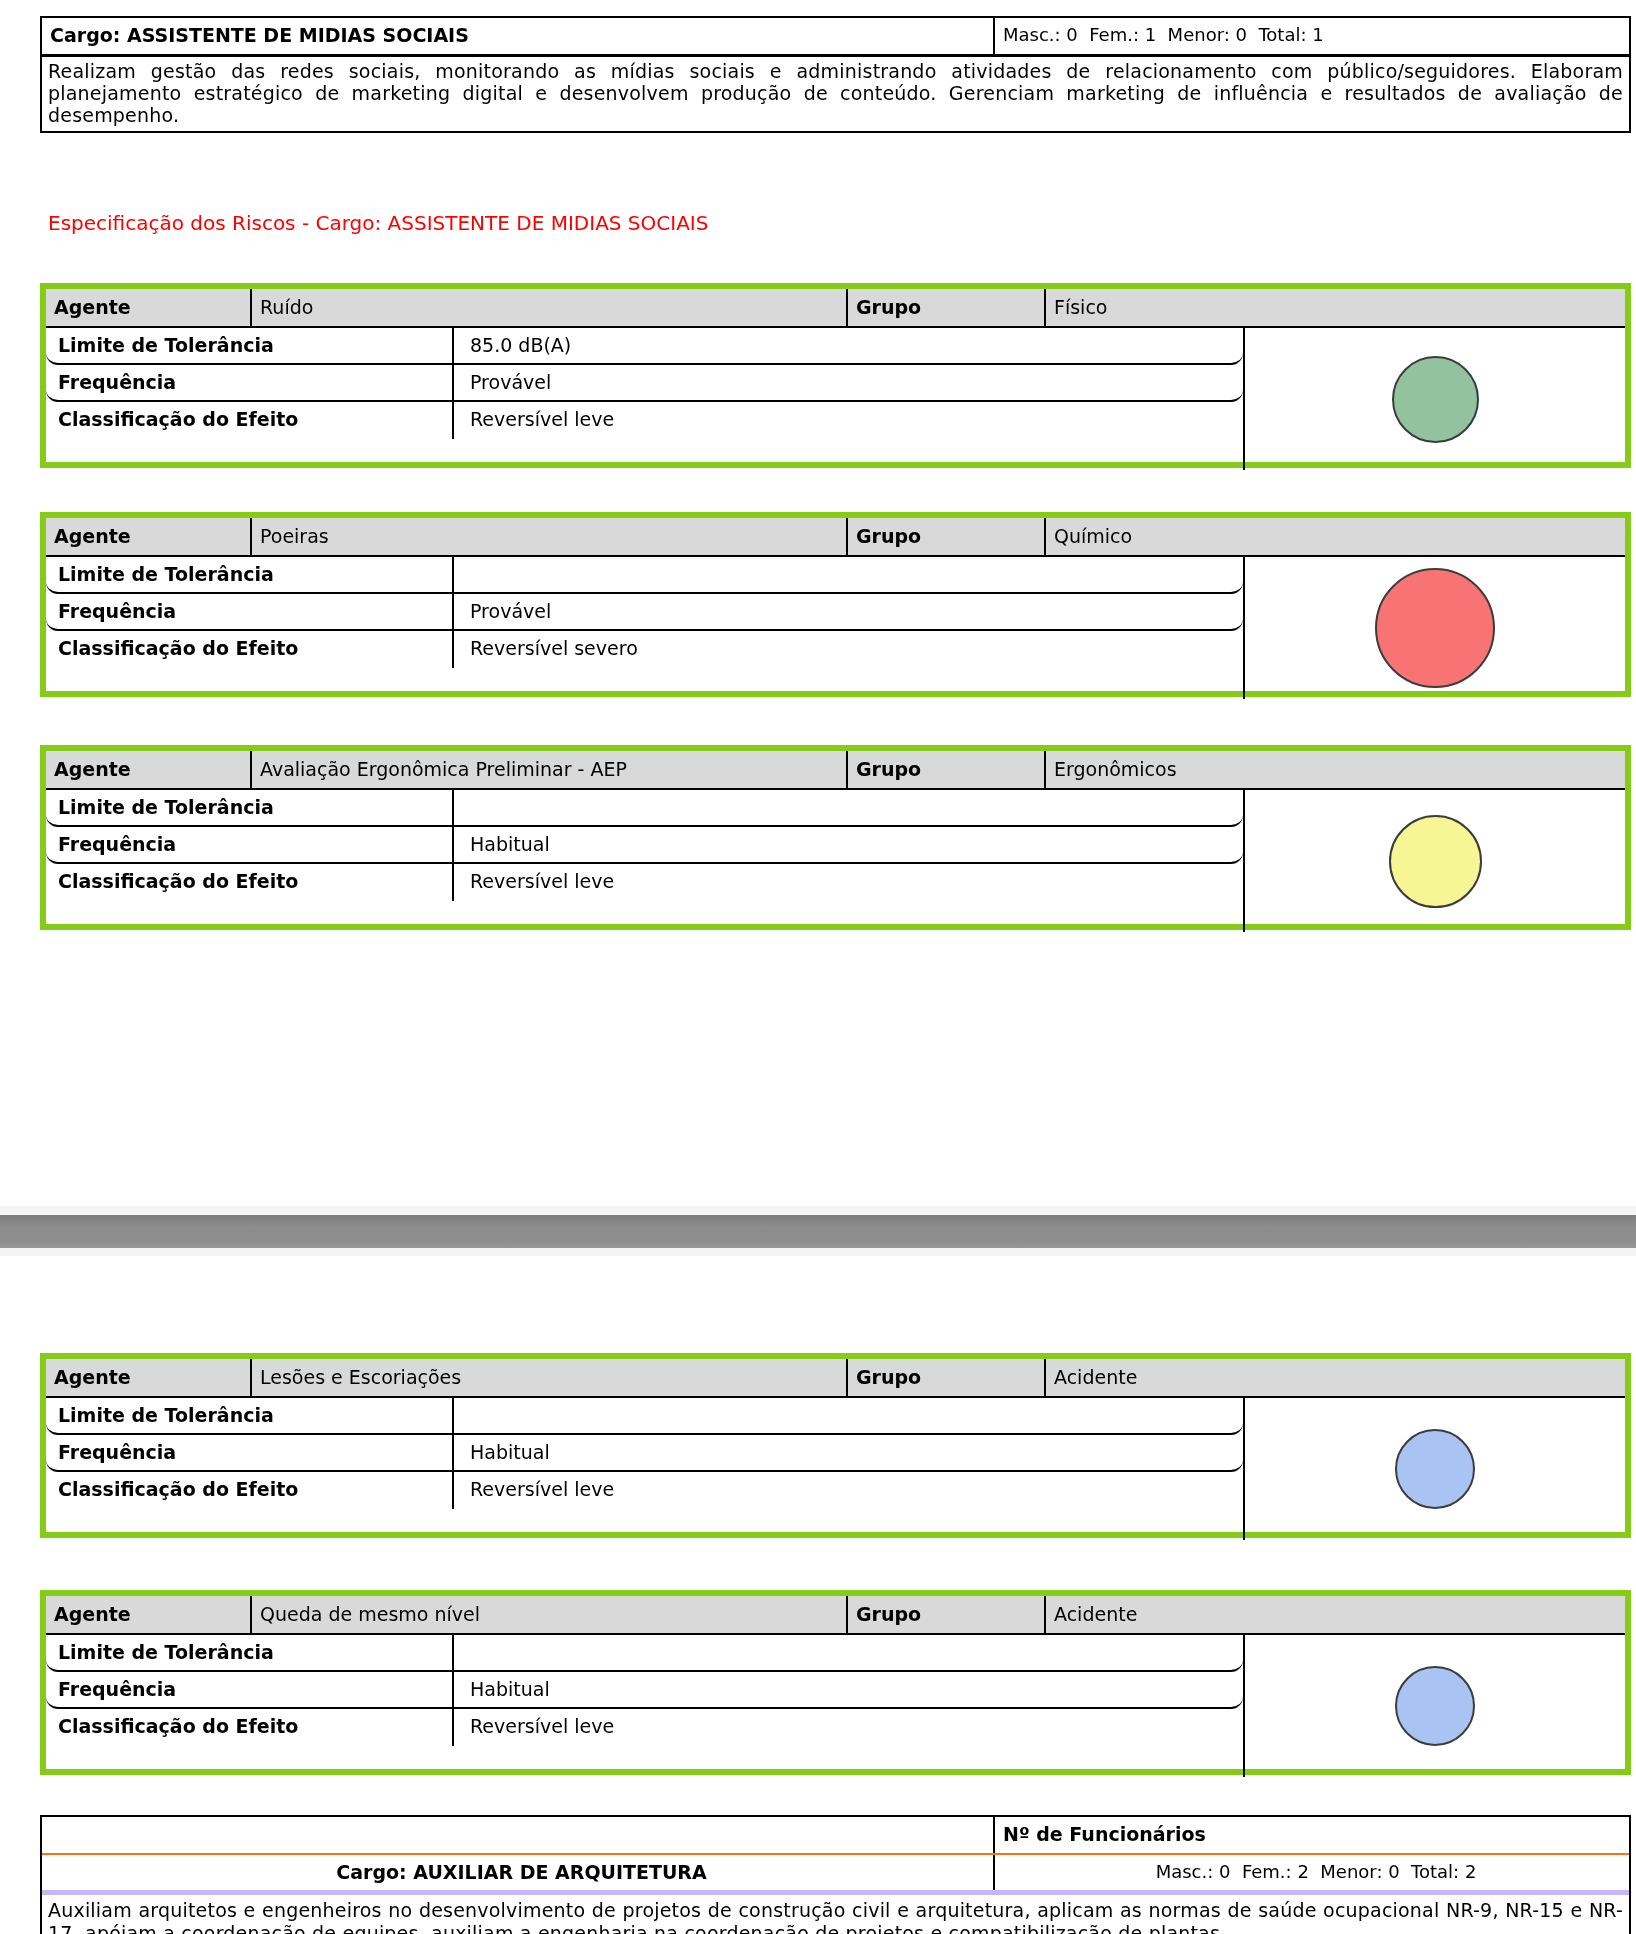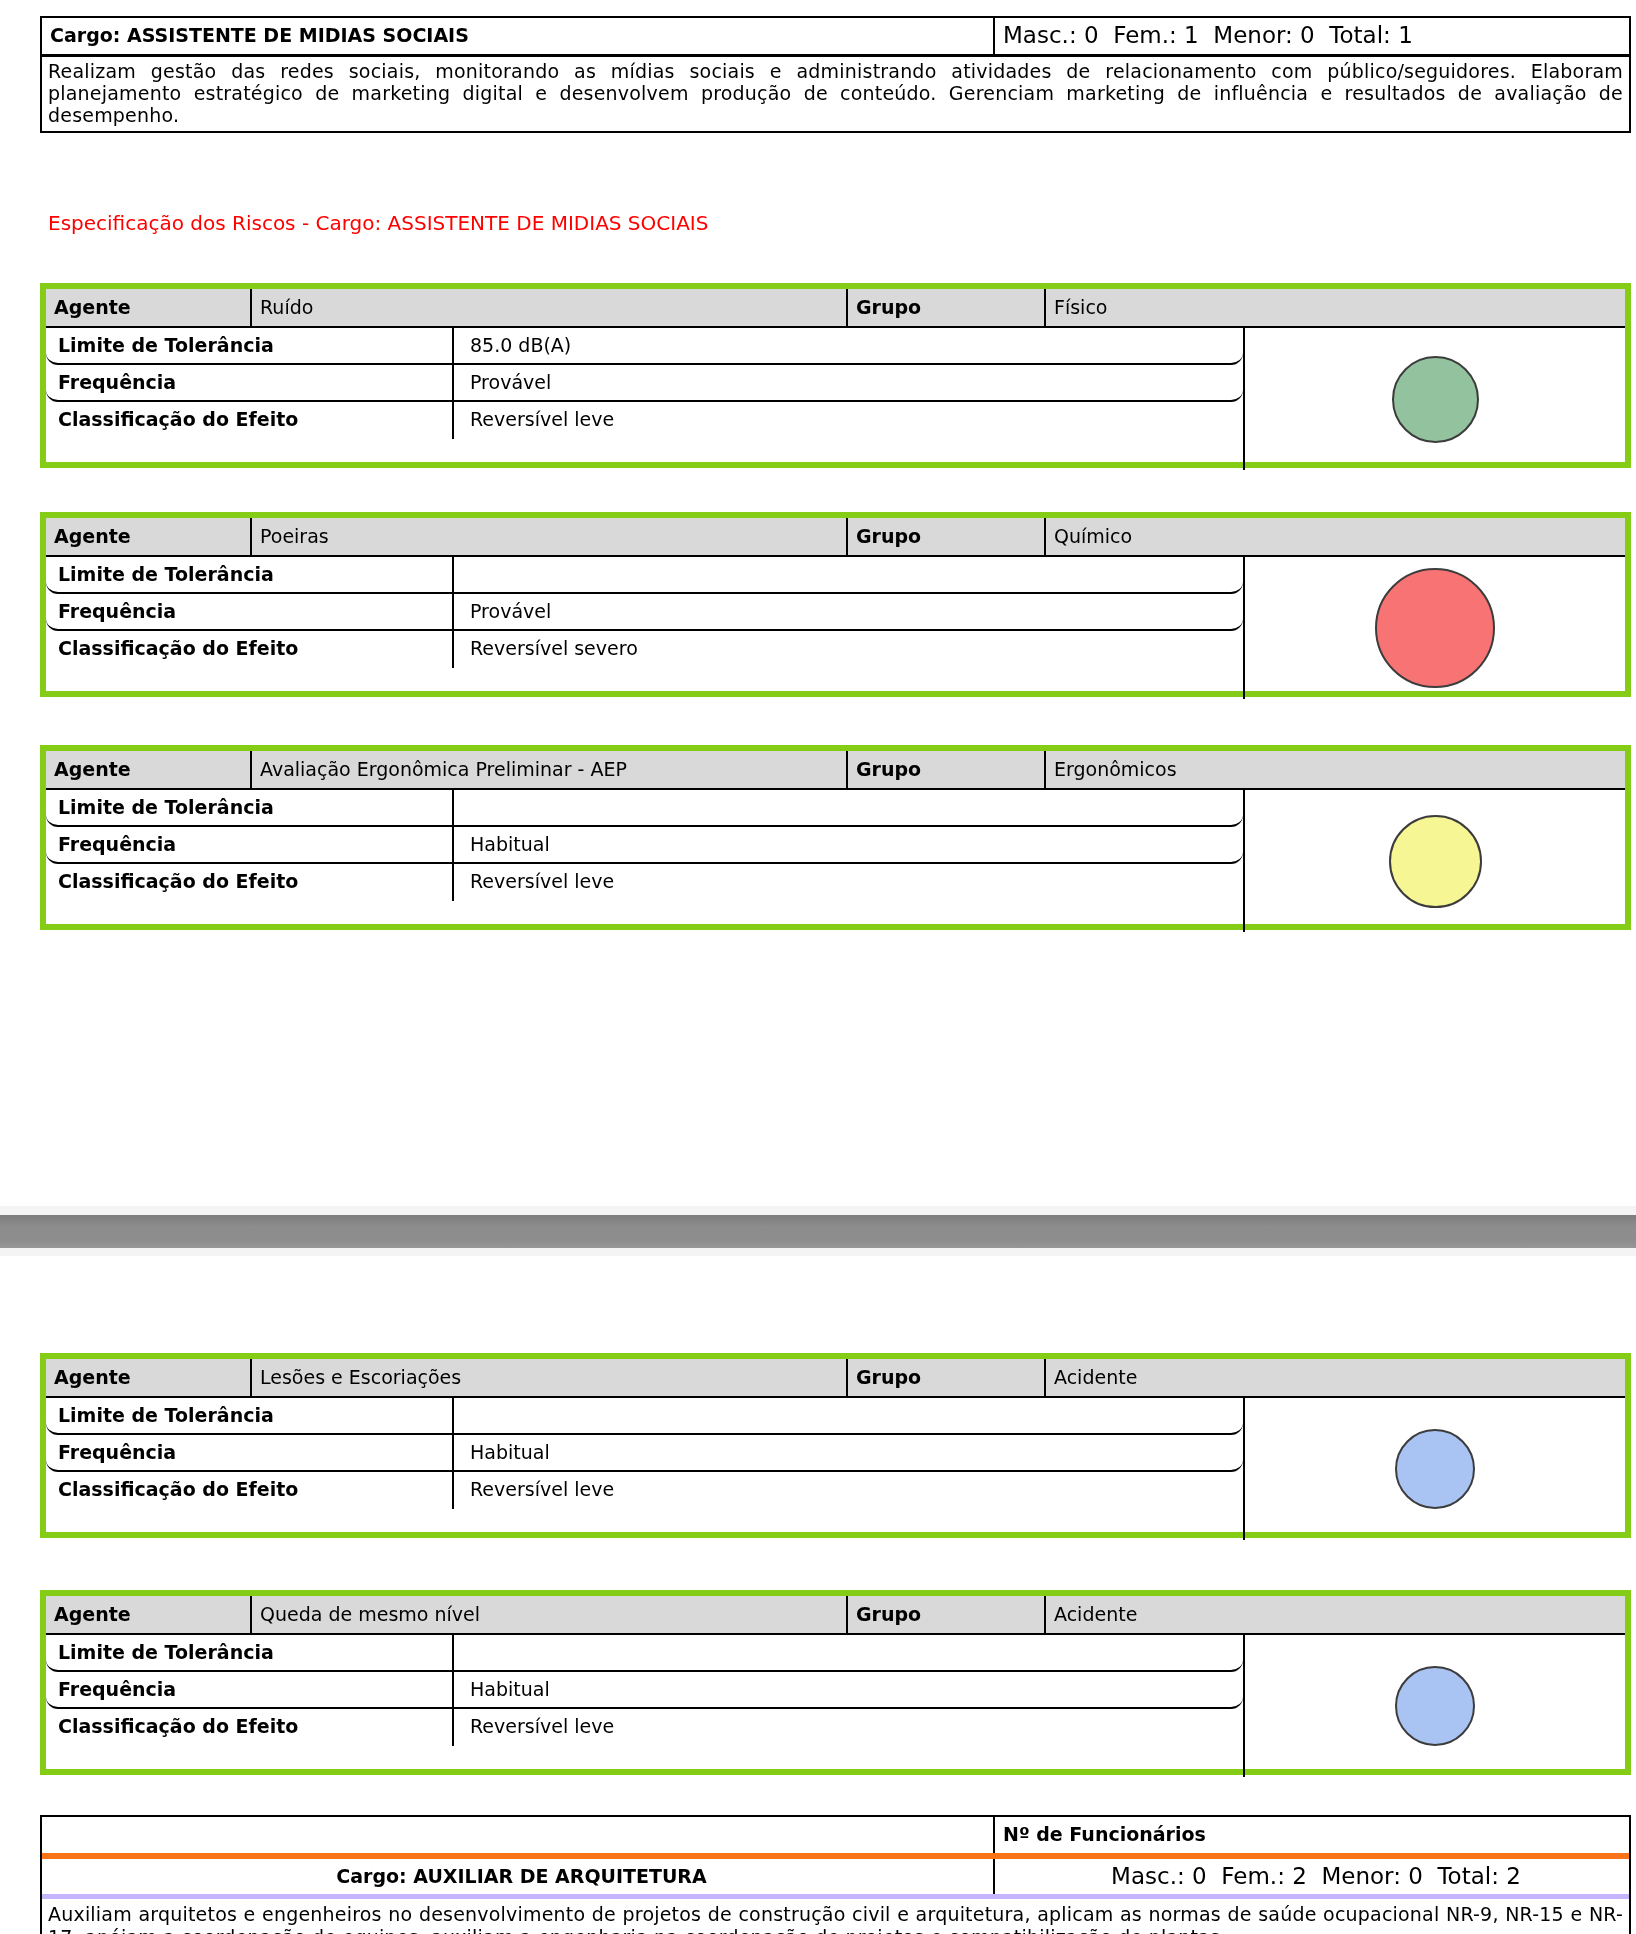--- a/index.html
+++ b/index.html
@@ -7,21 +7,21 @@
        font-family:"DejaVu Sans","Liberation Sans",sans-serif;color:#000;}
   .doc{position:relative;width:1636px;height:1934px;background:#fff;}
 
   
   .tbl{position:absolute;left:40px;width:1591px;box-sizing:border-box;border:2px solid #000;background:#fff;}
 
   
   .cargo-row{display:flex;height:36px;border-bottom:3px solid #000;box-sizing:content-box;}
   .cargo-cell{width:953px;box-sizing:border-box;border-right:2px solid #000;
               padding-left:8px;font-size:19px;font-weight:bold;line-height:34px;overflow:hidden;white-space:nowrap;}
-  .counts-cell{flex:1;padding-left:8px;font-size:23px;line-height:34px;white-space:pre;overflow:hidden;}
+  .counts-cell{flex:1;padding-left:8px;font-size:18px;line-height:34px;white-space:pre;overflow:hidden;}
   .desc-cell{height:74px;box-sizing:border-box;padding:3px 6px 0 6px;
              font-size:19px;line-height:22px;text-align:justify;letter-spacing:0.2px;overflow:hidden;}
 
   
   .section-heading{position:absolute;left:48px;top:211px;font-size:20px;color:#fe0000;white-space:nowrap;}
 
   
   .risk-table{position:absolute;left:40px;width:1591px;height:185px;box-sizing:border-box;
               border:6px solid #84cc16;background:#fff;}
   .rt-header{display:flex;height:39px;box-sizing:border-box;background:#d9d9d9;border-bottom:2px solid #000;}
@@ -40,21 +40,21 @@
   .rt-row .val{flex:1;padding-left:16px;font-size:19px;line-height:35px;white-space:nowrap;overflow:hidden;}
   .rt-circle-cell{flex:1;border-left:2px solid #000;display:flex;align-items:center;justify-content:center;}
   .risk-circle{border-radius:50%;border:2px solid #3c3c3c;box-sizing:border-box;}
 
   
   .page-gap{position:absolute;left:0;top:1206px;width:1636px;height:50px;background:#f4f4f4;}
   .page-gap .bar{position:absolute;left:0;right:0;top:9px;height:33px;
                  background:linear-gradient(180deg,#7d7d7d 0%,#8d8d8d 35%,#8d8d8d 75%,#979797 100%);}
 
   
-  .bt-row1{display:flex;height:36px;border-bottom:6px solid #f97316;}
+  .bt-row1{display:flex;height:36px;border-bottom:2px solid #f97316;}
   .bt-empty{width:953px;box-sizing:border-box;border-right:2px solid #000;}
   .bt-func{flex:1;padding-left:8px;font-size:19px;font-weight:bold;line-height:34px;white-space:nowrap;overflow:hidden;}
   .bt-row2{display:flex;height:35px;border-bottom:5px solid #c4b5fd;text-align:center;}
   .bt-desc{box-sizing:border-box;padding:4px 6px 0 6px;font-size:19px;line-height:23px;
            text-align:justify;letter-spacing:0.2px;height:60px;overflow:hidden;}
 </style>
 </head>
 <body>
 
 <div class="doc">

